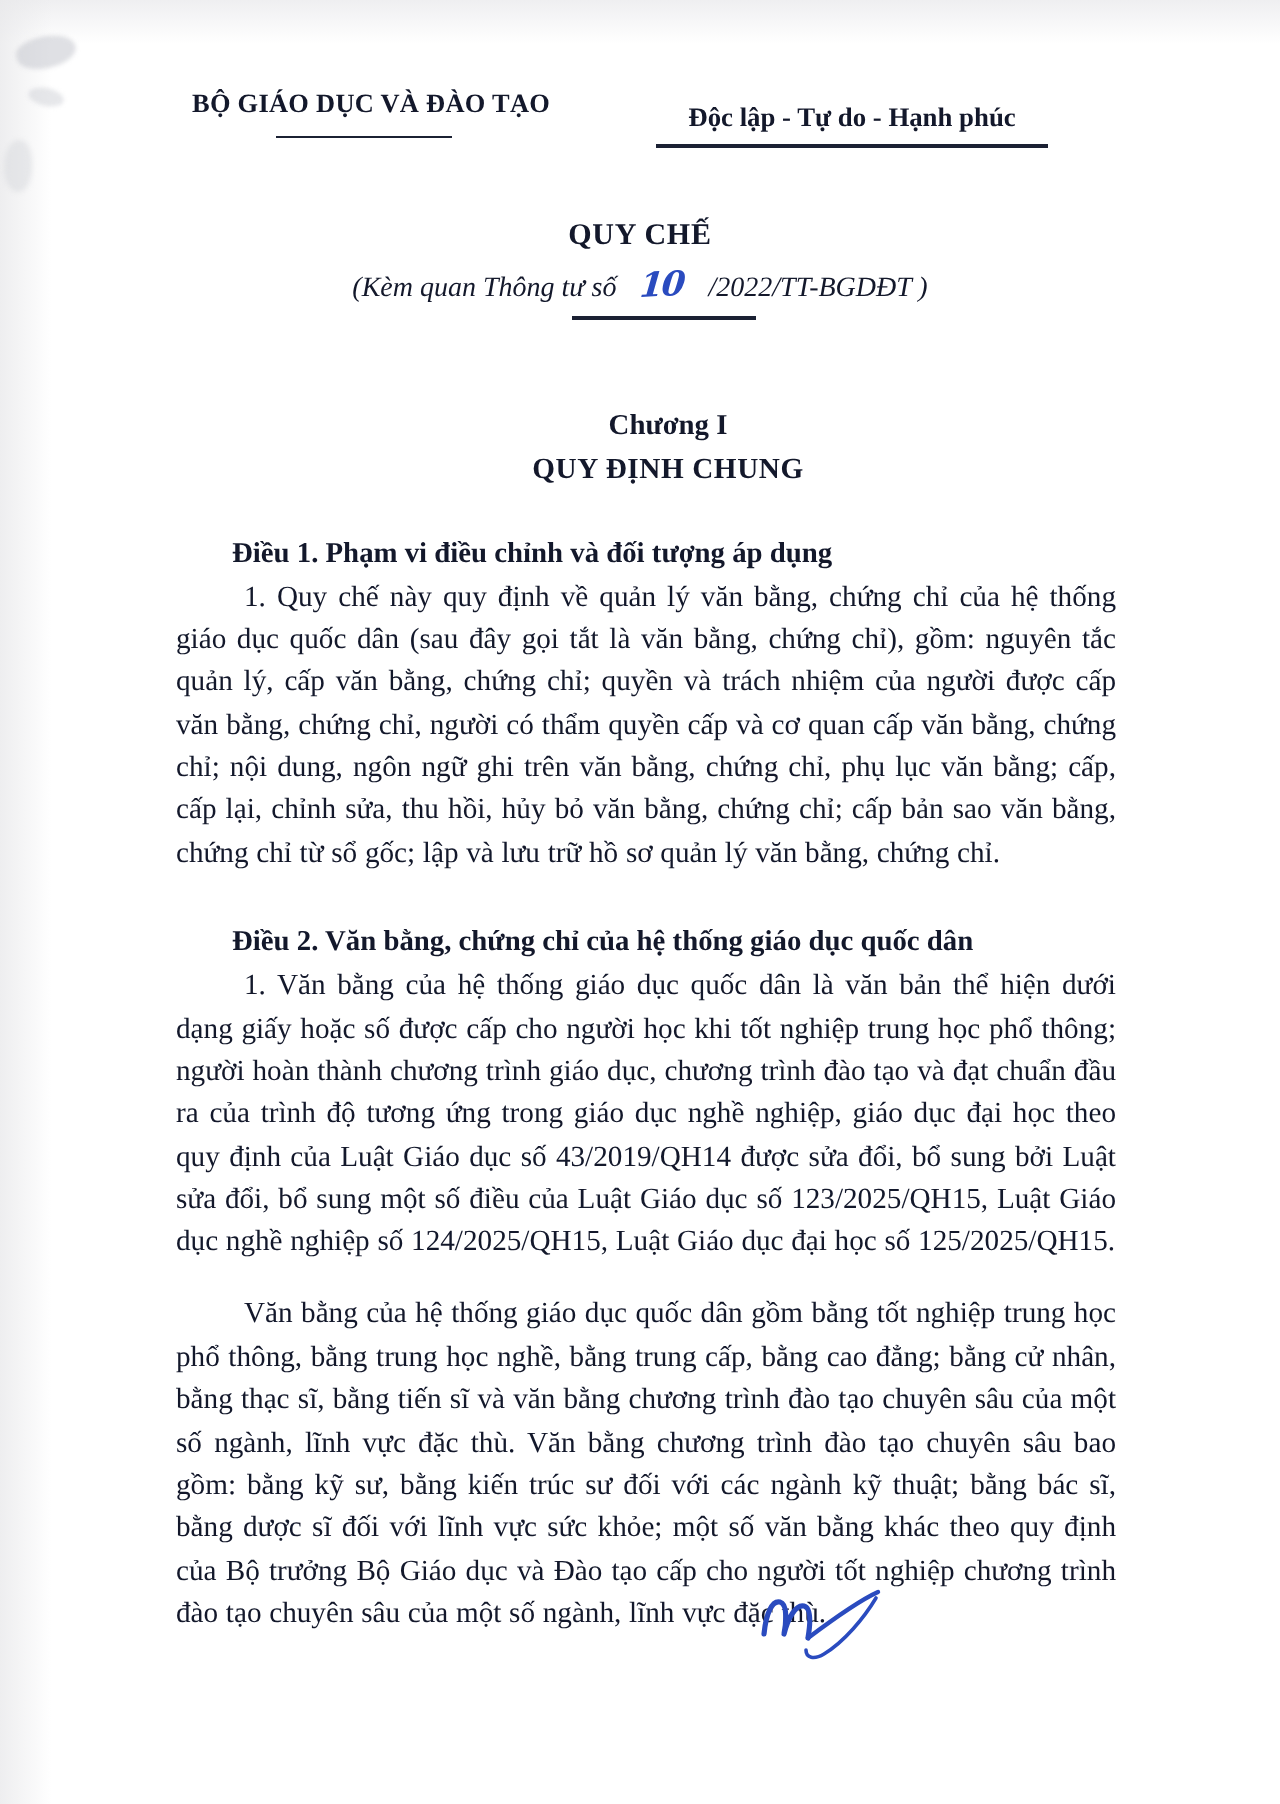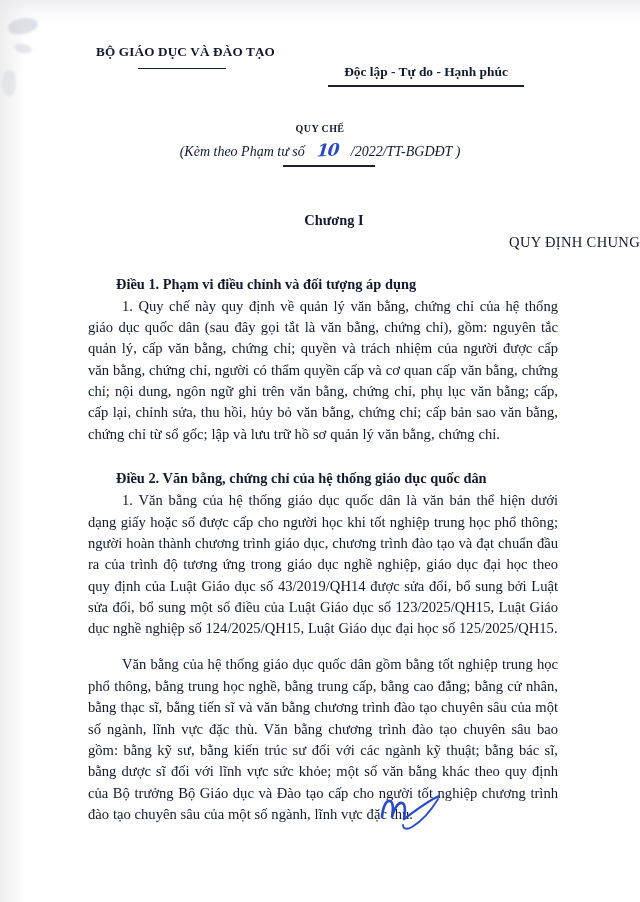--- a/index.html
+++ b/index.html
@@ -85,21 +85,21 @@
   .nation-name {
     font-weight: bold;
     font-size: 13.4px;
     letter-spacing: 0.1px;
     white-space: nowrap;
     line-height: 1.25;
   }
   .motto {
     font-weight: bold;
     font-size: 13.4px;
-    margin-top: 20px;
+    margin-top: 7px;
     white-space: nowrap;
   }
   .rule-short {
     width: 88px;
     height: 1.6px;
     background: #1b2133;
     margin: 7px auto 0 auto;
   }
   .rule-long {
     width: 196px;
@@ -108,21 +108,21 @@
     margin: 5px auto 0 auto;
   }
 
   
   .doc-title-block {
     text-align: center;
     margin-top: 36px;
   }
   .doc-kind {
     font-weight: bold;
-    font-size: 10px;
+    font-size: 15px;
     letter-spacing: 0.4px;
   }
   .doc-subject {
     font-weight: bold;
     font-size: 14.6px;
     margin-top: 5px;
   }
   .doc-ref {
     font-style: italic;
     font-size: 14px;
@@ -161,25 +161,24 @@
   .chapter-block {
     text-align: center;
     margin-top: 52px;
     padding-left: 28px;
   }
   .chapter-label {
     font-weight: bold;
     font-size: 14.4px;
   }
   .chapter-title {
-    font-weight: normal;
+    font-weight: bold;
     font-size: 14.6px;
     margin-top: 5px;
     letter-spacing: 0.3px;
-    text-align: right;
   }
 
   
   .body-col {
     padding: 0 82px 0 88px;
     margin-top: 24px;
   }
   .article-heading {
     font-weight: bold;
     font-size: 14.4px;
@@ -226,21 +225,21 @@
       </div>
       <div class="mast-right">
         <div class="motto">Độc lập - Tự do - Hạnh phúc</div>
         <div class="rule-long"></div>
       </div>
     </div>
 
     <div class="doc-title-block">
       <div class="doc-kind">QUY CHẾ</div>
       <div class="doc-ref">
-        <span>(Kèm theo Phạm tư số</span>
+        <span>(Kèm quan Thông tư số</span>
         <span class="ref-number-slot">
           <span class="ref-number-ink">10</span>
           <span class="ref-underline"></span>
         </span>
         <span>/2022/TT-BGDĐT )</span>
       </div>
     </div>
 
     <div class="chapter-block">
       <div class="chapter-label">Chương I</div>

